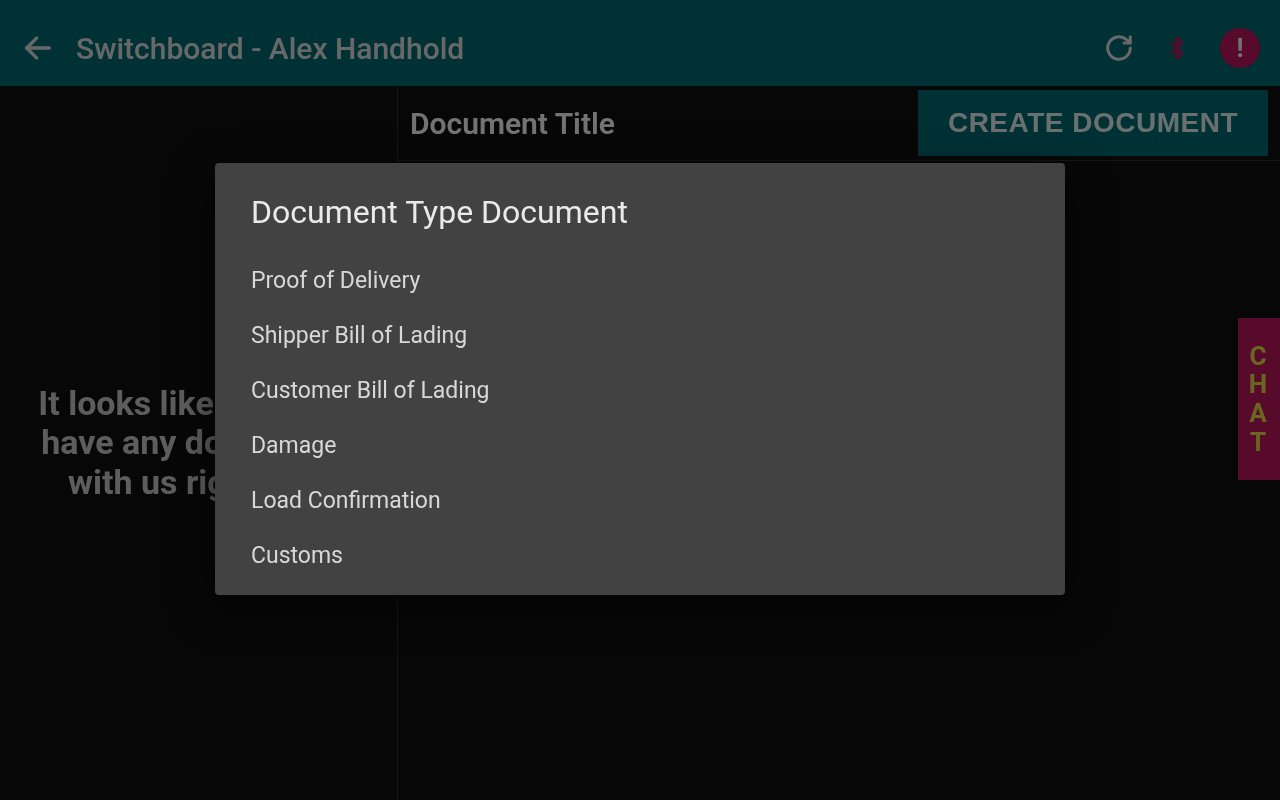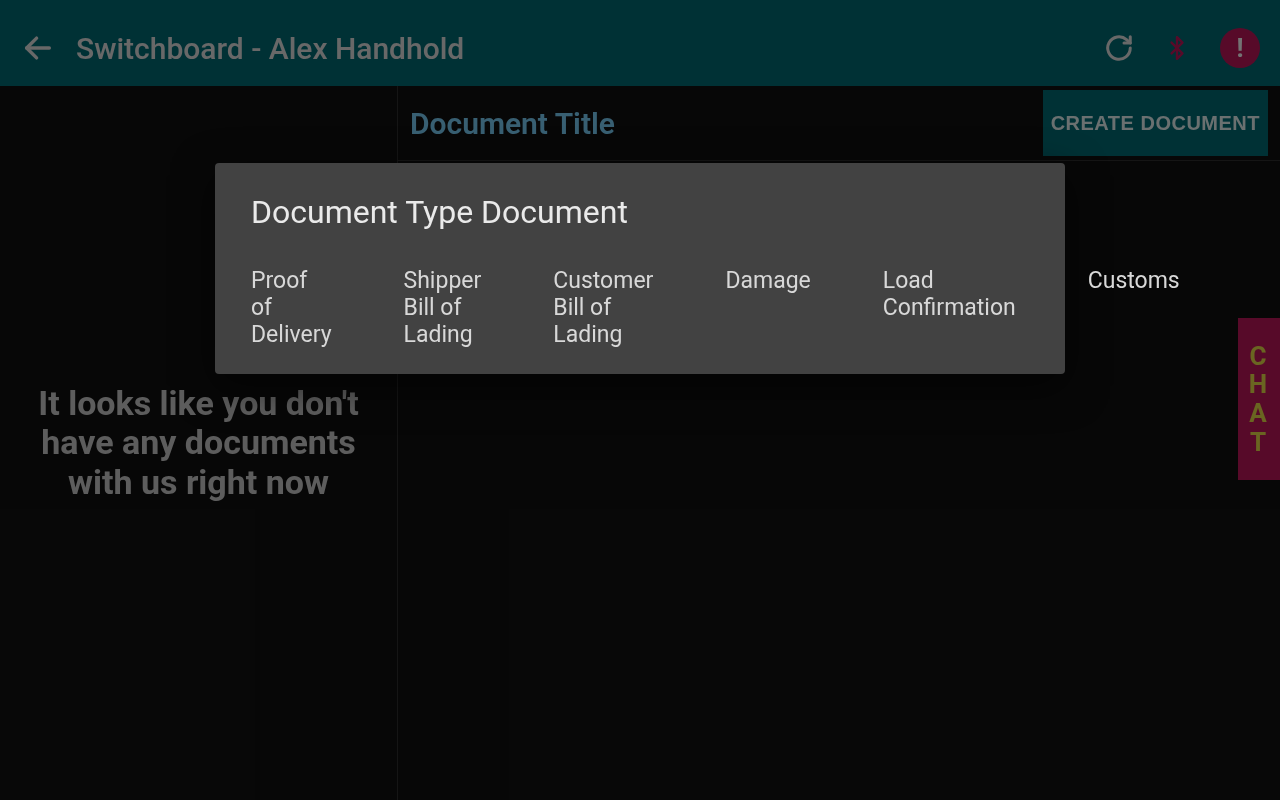--- a/index.html
+++ b/index.html
@@ -17,22 +17,22 @@
   .header .right { margin-left:auto; display:flex; align-items:center; gap:28px; }
   .header .icon { width:30px; height:30px; display:flex; align-items:center; justify-content:center; cursor:pointer; }
   .alert-badge { width:40px; height:40px; border-radius:50%; background:#c2185b; display:flex; align-items:center; justify-content:center; color:#fff; font-size:26px; font-weight:700; cursor:pointer; }
 
   
   .main { position:absolute; top:86px; left:0; right:0; bottom:0; display:flex; background:#111; }
   .sidebar { width:398px; height:100%; border-right:1px solid #2f2f2f; display:flex; align-items:center; justify-content:center; padding:0 24px; text-align:center; }
   .sidebar .empty { color:#cfcfcf; font-size:34px; font-weight:700; line-height:1.15; }
   .content { flex:1; position:relative; }
   .toolbar { height:75px; display:flex; align-items:center; padding:0 12px; border-bottom:1px solid #2f2f2f; }
-  .doc-title { color:#7dd3fc; font-size:30px; font-weight:600; }
-  .create-btn { margin-left:auto; height:66px; padding:0 8px; background:#006d77; color:#eaf8f9; font-size:20px; font-weight:600; letter-spacing:0.5px; border:none; cursor:pointer; display:flex; align-items:center; }
+  .doc-title { color:#ffffff; font-size:30px; font-weight:600; }
+  .create-btn { margin-left:auto; height:66px; padding:0 30px; background:#006d77; color:#eaf8f9; font-size:28px; font-weight:600; letter-spacing:0.5px; border:none; cursor:pointer; display:flex; align-items:center; }
 
   
   .chat-tab {
     position:absolute; right:0; top:318px; width:42px; height:162px;
     background:#c2185b; color:#eae149; font-size:26px; font-weight:700;
     display:flex; flex-direction:column; align-items:center; justify-content:center;
     cursor:pointer; letter-spacing:2px; line-height:1.1;
     z-index:5;
   }
   .chat-tab span { display:block; }
@@ -42,21 +42,21 @@
     position:absolute; inset:0; background:rgba(0,0,0,0.55); z-index:10;
   }
   .dialog {
     position:absolute; left:215px; top:163px; width:850px;
     background:#424242; border-radius:4px;
     box-shadow:0 12px 40px rgba(0,0,0,0.6);
     padding-bottom:12px;
     z-index:11;
   }
   .dialog-title { color:#eaeaea; font-size:32px; font-weight:400; padding:30px 36px 22px 36px; }
-  .dialog-list { display:flex; flex-direction:row; }
+  .dialog-list { display:flex; flex-direction:column; }
   .dialog-item { color:#d8d8d8; font-size:23px; font-weight:400; padding:14px 36px; cursor:pointer; }
 
   svg { display:block; }
 </style>
 </head>
 <body>
 
 <div class="app">
 
   <div class="header">

